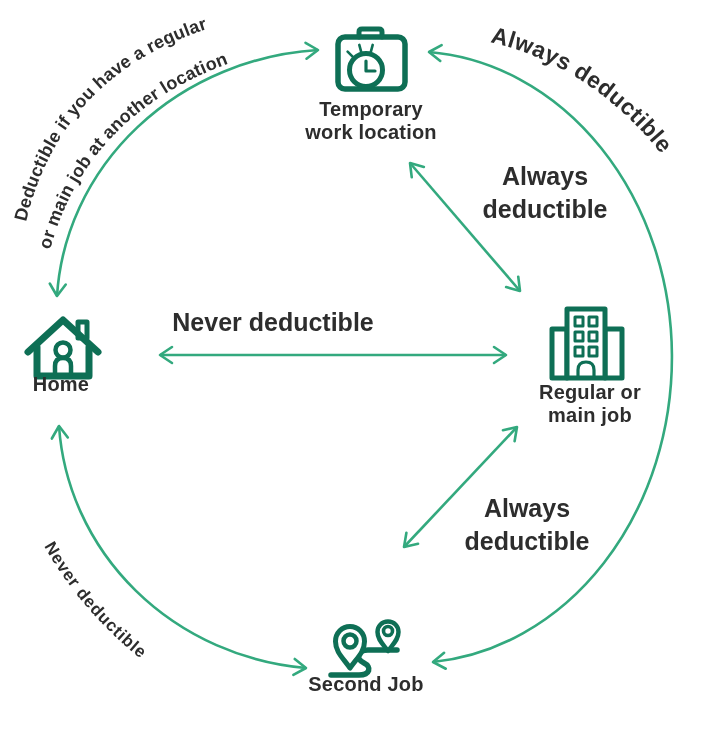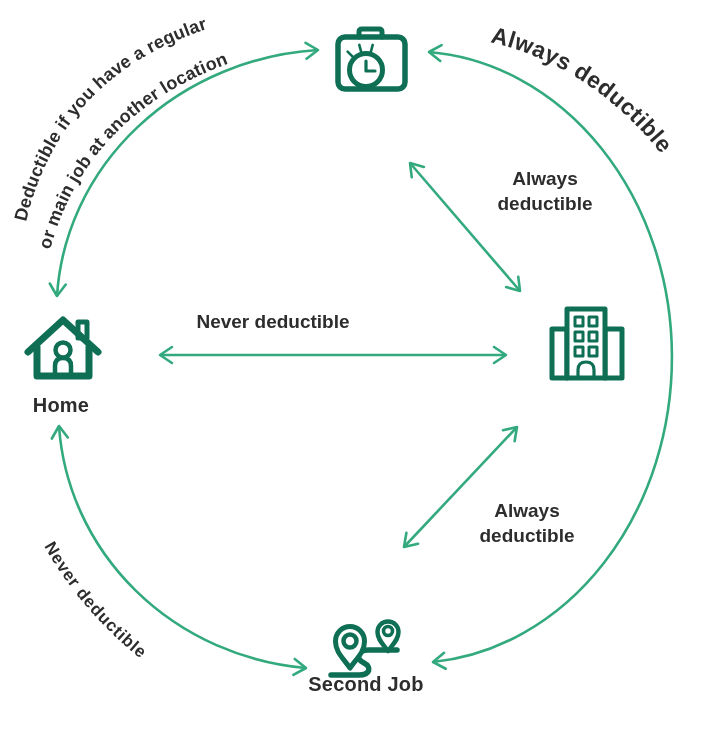--- a/index.html
+++ b/index.html
@@ -11,23 +11,23 @@
   .chev{stroke:var(--arrow,#33a97e);stroke-width:2.6;fill:none;stroke-linecap:round;stroke-linejoin:round;}
   .icon-stroke{stroke:var(--icon,#0e6f55);fill:none;stroke-linecap:round;stroke-linejoin:round;}
   .icon-fill-white{fill:#ffffff;}
   .curve-label{font-family:"Liberation Sans",sans-serif;font-size:18px;font-weight:600;
                fill:var(--text,#2d2d2d);letter-spacing:0.2px;}
   .curve-big{font-size:23px;font-weight:700;letter-spacing:0.5px;}
   .curve-small{font-size:17px;font-weight:600;letter-spacing:0.8px;}
   .lbl{position:absolute;transform:translate(-50%,-50%);text-align:center;
        color:var(--text,#2d2d2d);font-weight:700;white-space:pre-line;}
   .node-lbl{font-size:20px;line-height:1.15;letter-spacing:0.2px;}
-  .edge-lbl{font-size:19px;line-height:1.3;}
+  .edge-lbl{font-size:25px;line-height:1.3;}
   #lbl-temp{left:371px;top:121px;}
-  #lbl-home{left:61px;top:405px;}
+  #lbl-home{left:61px;top:384px;}
   #lbl-regular{left:590px;top:404px;}
   #lbl-second{left:366px;top:684px;}
   #lbl-never-h{left:273px;top:322px;}
   #lbl-always-1{left:545px;top:192px;}
   #lbl-always-2{left:527px;top:524px;}
 </style>
 </head>
 <body>
 
 <div class="canvas">
@@ -98,21 +98,25 @@
 
     <g>
       <path class="icon-stroke" stroke-width="5.5" d="M 331 675 L 359 675 C 370 675 372 667 364 663 C 355 658.5 357 650 368 650 L 397 650"></path>
       <path class="icon-stroke icon-fill-white" stroke-width="4.5" d="M 388 651 C 383 644 377.5 639.5 377.5 632 C 377.5 626 382 621.5 388 621.5 C 394 621.5 398.5 626 398.5 632 C 398.5 639.5 393 644 388 651 Z"></path>
       <circle class="icon-stroke" stroke-width="3.6" cx="388" cy="631" r="4.5"></circle>
       <path class="icon-stroke icon-fill-white" stroke-width="5" d="M 350 668 C 343 658 335.5 652 335.5 641.5 C 335.5 633 342 626.5 350 626.5 C 358 626.5 364.5 633 364.5 641.5 C 364.5 652 357 658 350 668 Z"></path>
       <circle class="icon-stroke" stroke-width="4.5" cx="350" cy="641" r="6.5"></circle>
     </g>
   </svg>
 
+  <div class="lbl node-lbl" id="lbl-temp">Temporary
+work location</div>
   <div class="lbl node-lbl" id="lbl-home">Home</div>
+  <div class="lbl node-lbl" id="lbl-regular">Regular or
+main job</div>
   <div class="lbl node-lbl" id="lbl-second">Second Job</div>
 
   <div class="lbl edge-lbl" id="lbl-never-h">Never deductible</div>
   <div class="lbl edge-lbl" id="lbl-always-1">Always
 deductible</div>
   <div class="lbl edge-lbl" id="lbl-always-2">Always
 deductible</div>
 
 </div>
 

